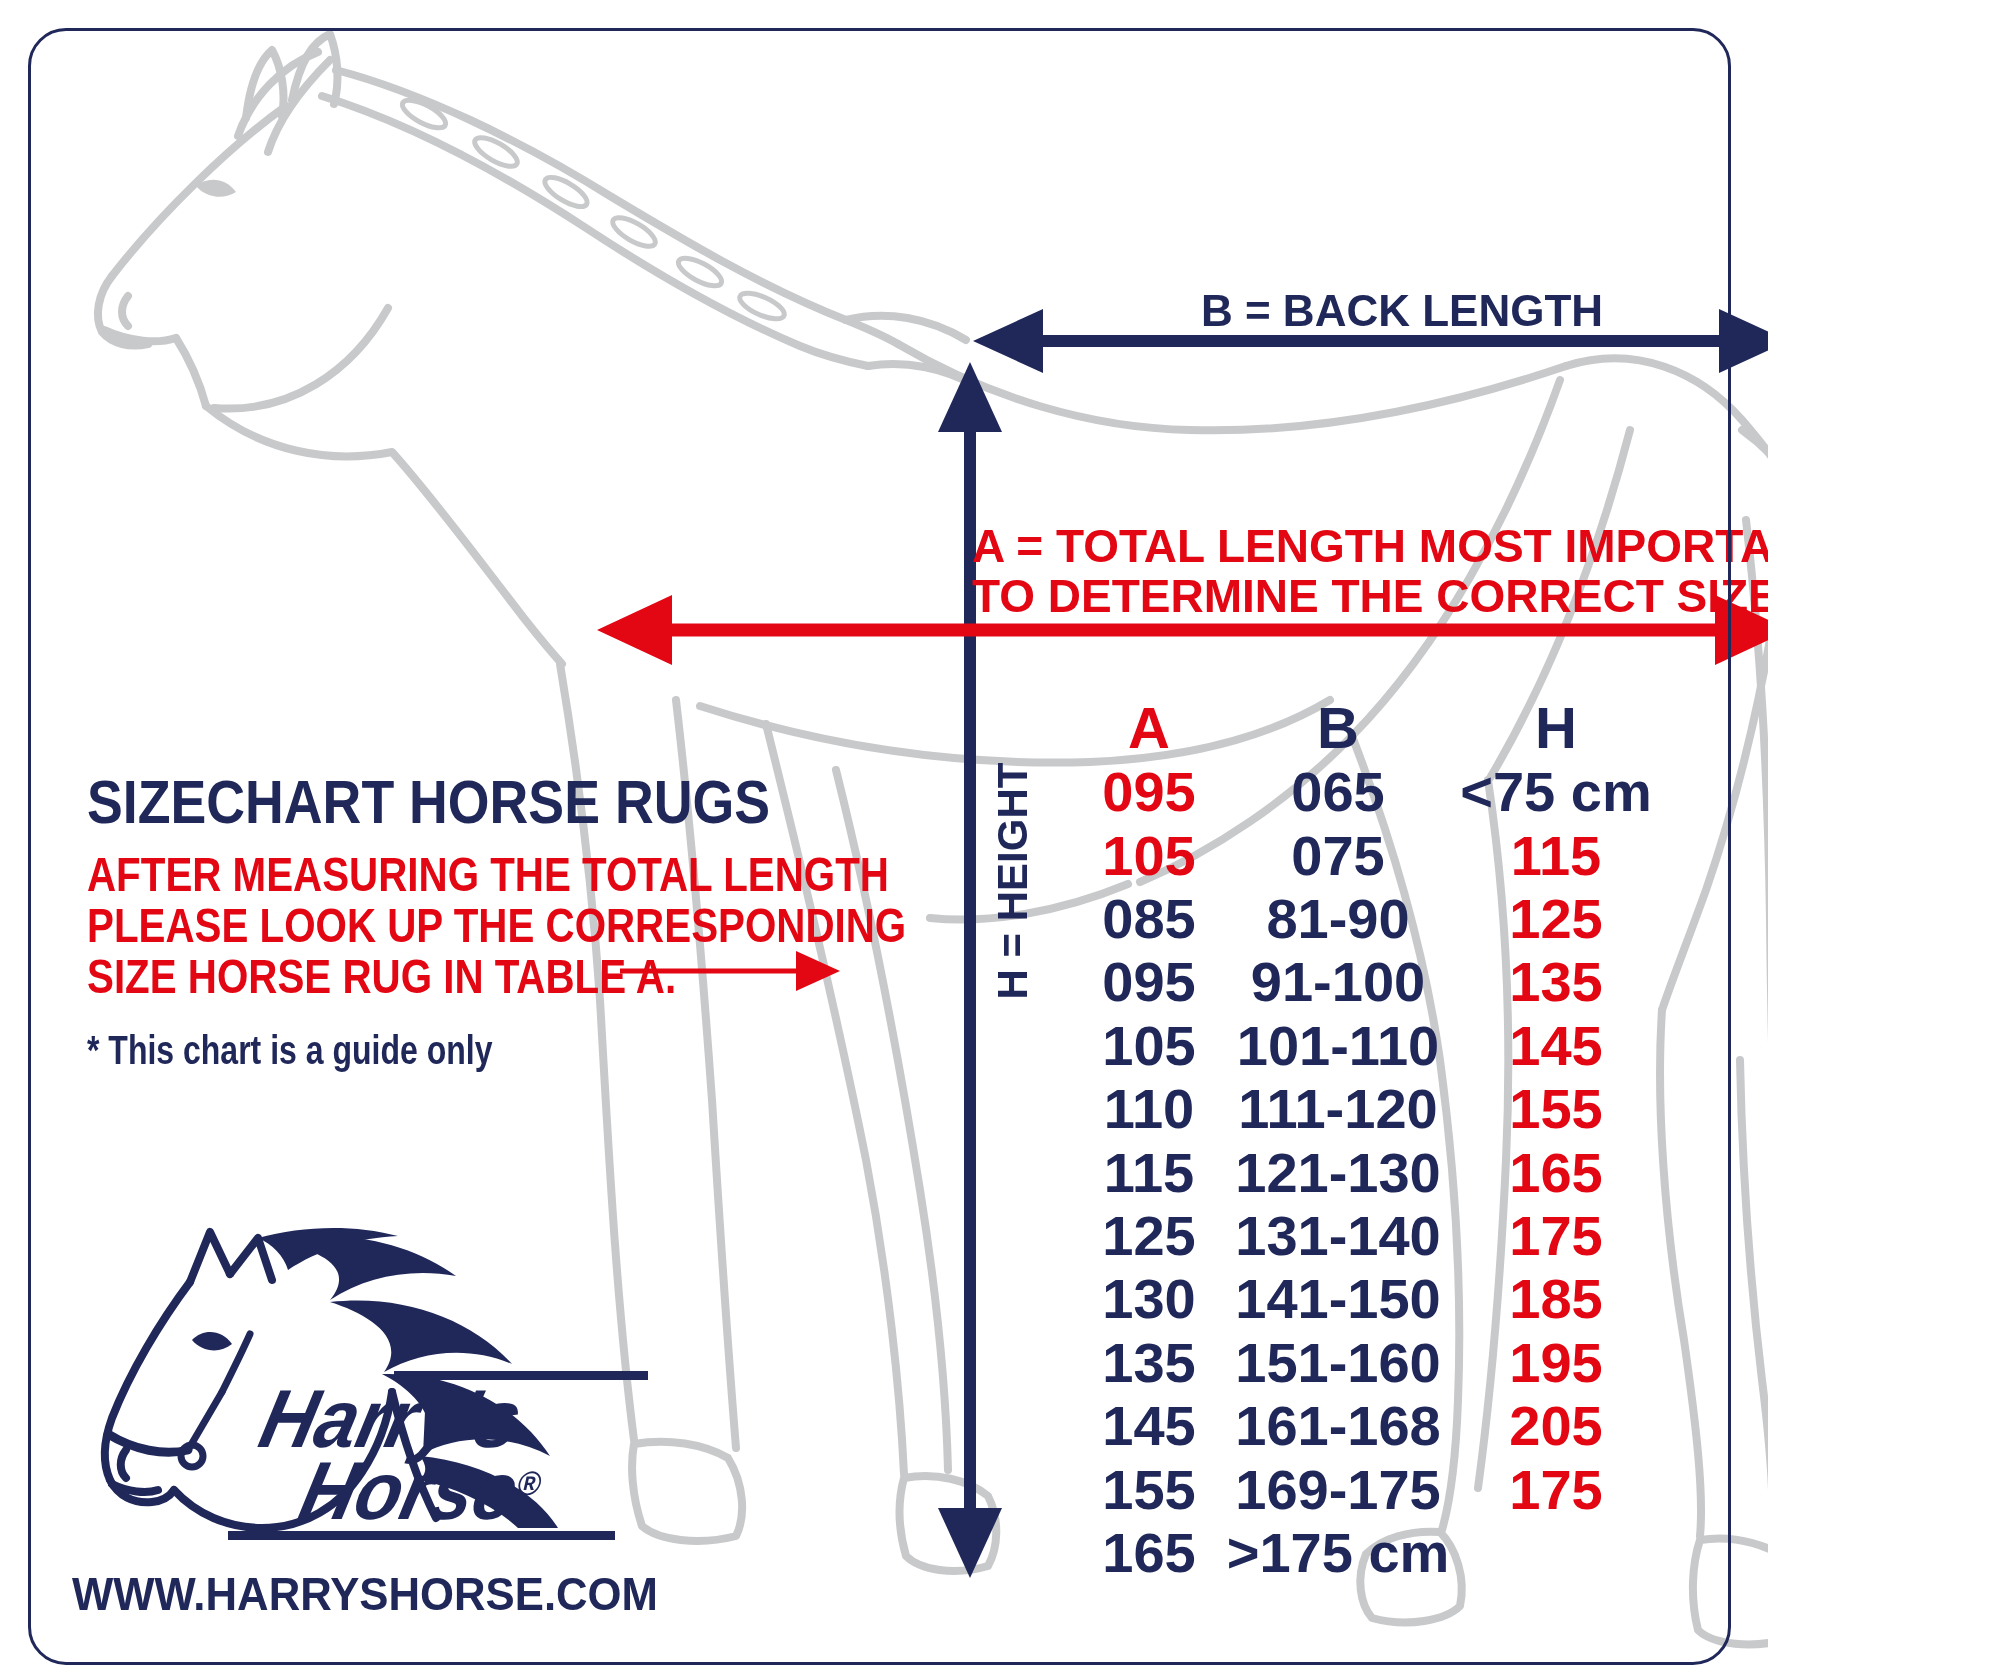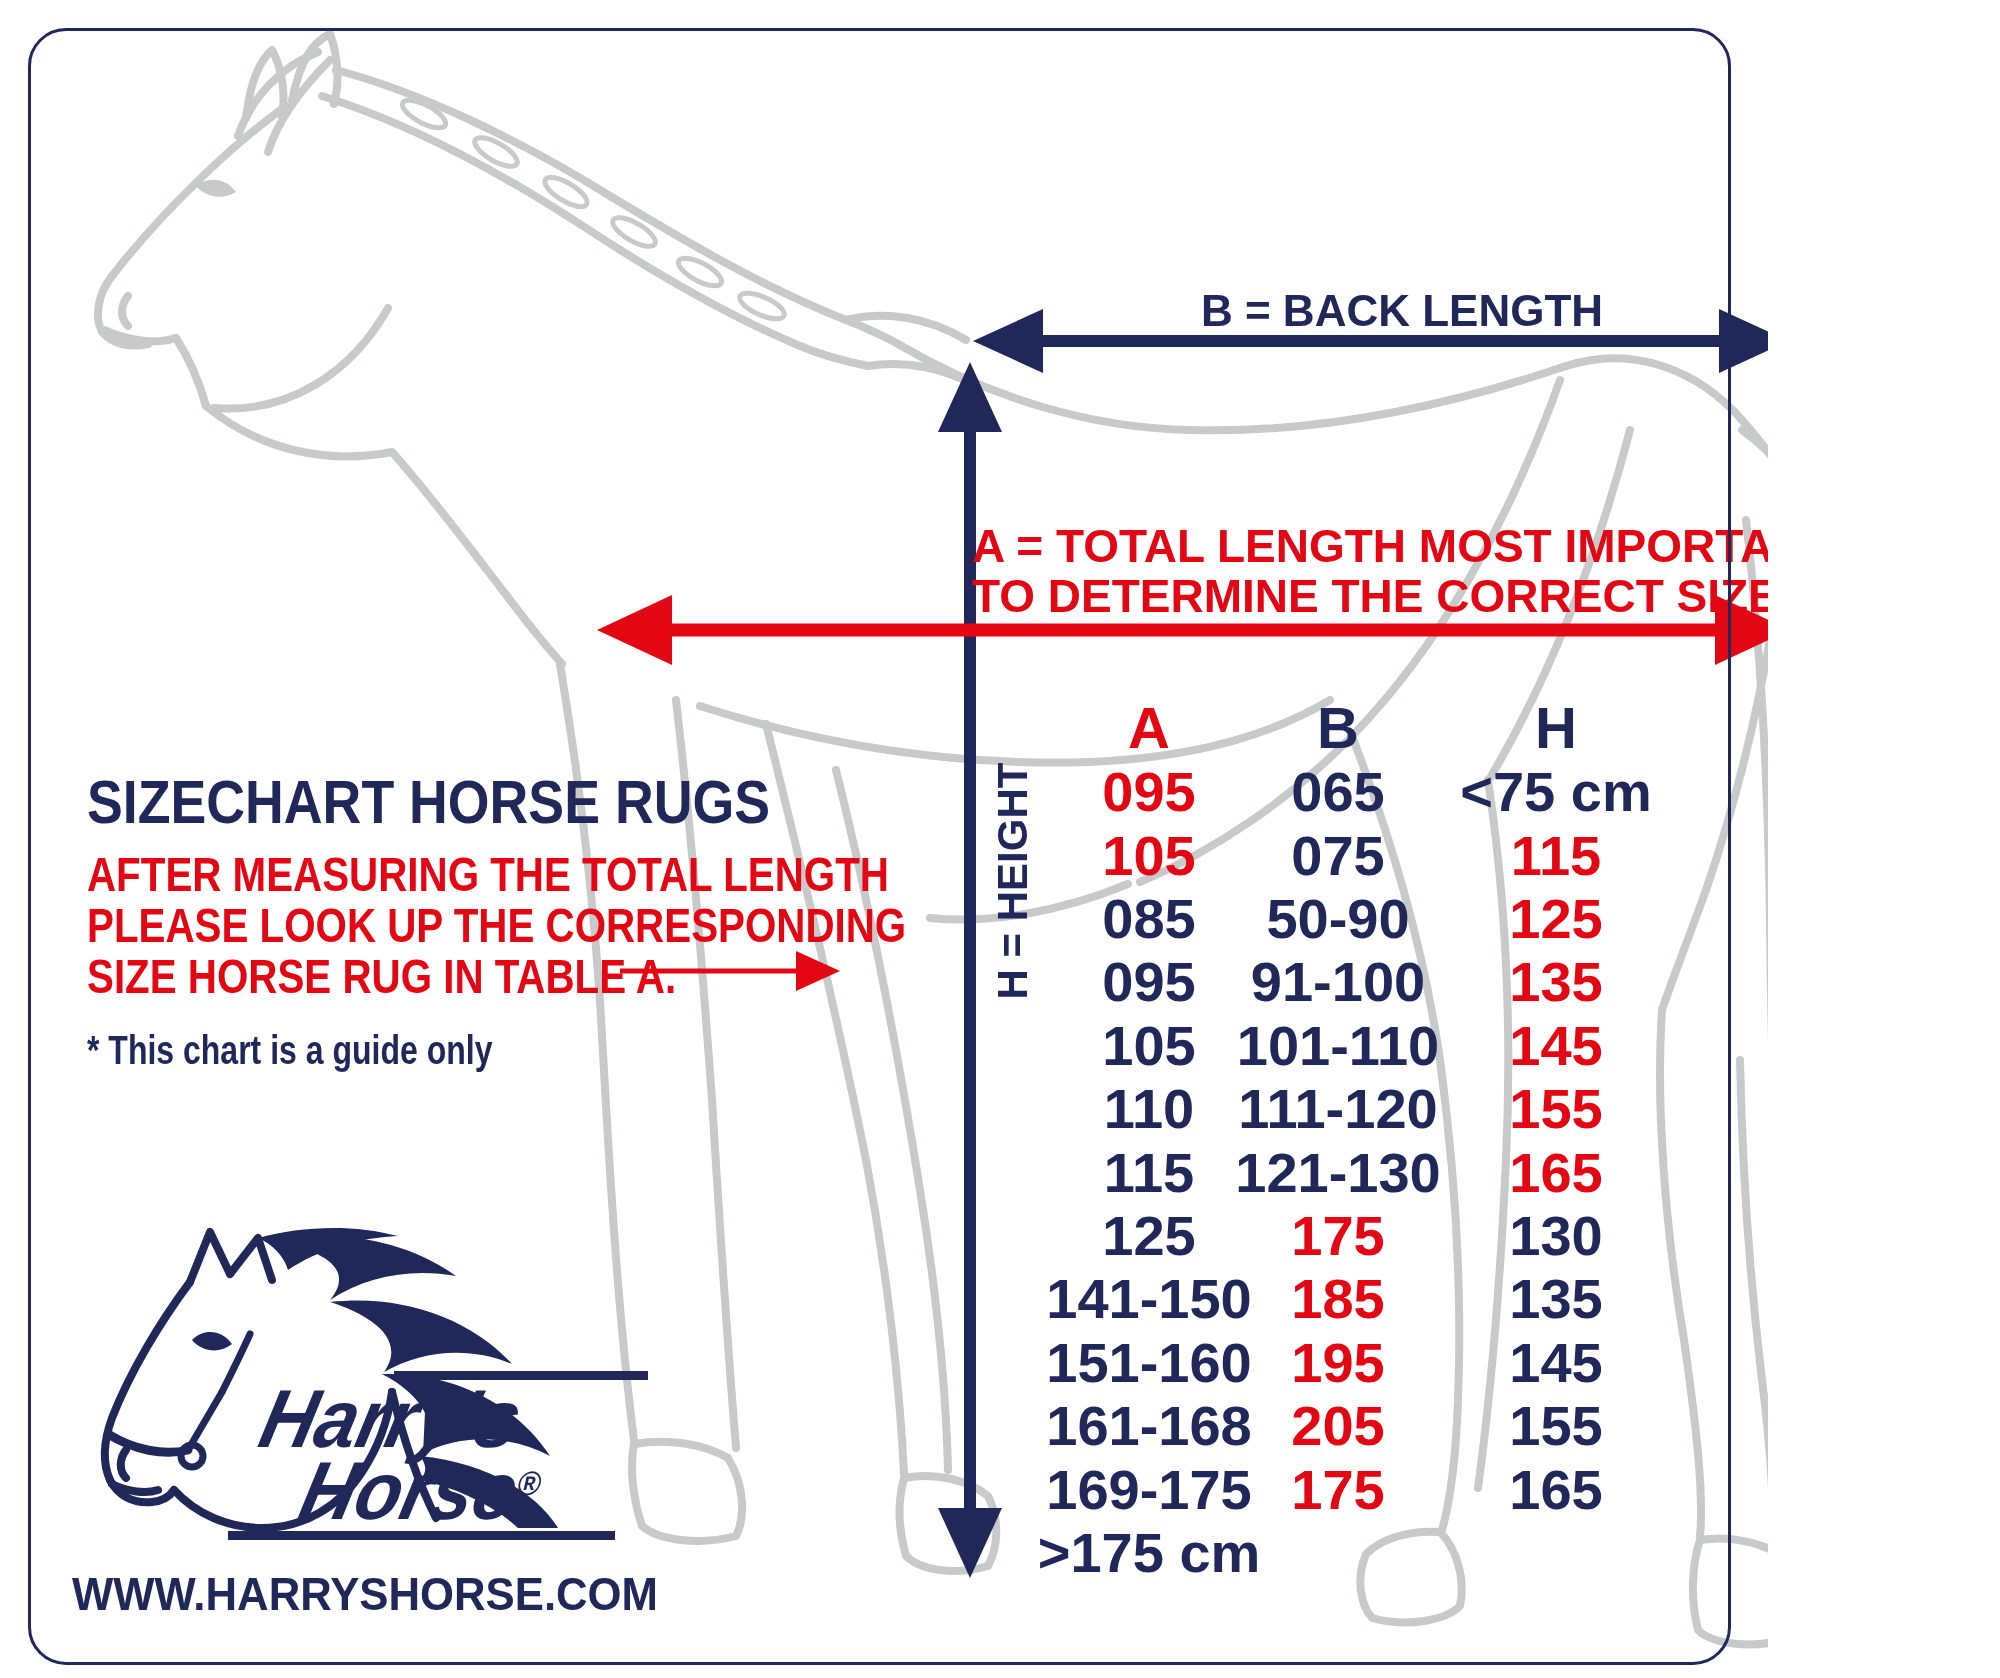--- a/index.html
+++ b/index.html
@@ -192,35 +192,36 @@
       <div class="cell head col-a">A</div>
       <div class="cell head col-b">B</div>
       <div class="cell head col-h">H</div>
       <div class="cell col-a">095</div>
       <div class="cell col-b">065</div>
       <div class="cell col-h">&lt;75 cm</div>
       <div class="cell col-a">105</div>
       <div class="cell col-b">075</div>
       <div class="cell col-a">115</div>
       <div class="cell col-b">085</div>
-      <div class="cell col-h">50-90</div>
+      <div class="cell col-h">81-90</div>
       <div class="cell col-a">125</div>
       <div class="cell col-b">095</div>
       <div class="cell col-h">91-100</div>
       <div class="cell col-a">135</div>
       <div class="cell col-b">105</div>
       <div class="cell col-h">101-110</div>
       <div class="cell col-a">145</div>
       <div class="cell col-b">110</div>
       <div class="cell col-h">111-120</div>
       <div class="cell col-a">155</div>
       <div class="cell col-b">115</div>
       <div class="cell col-h">121-130</div>
       <div class="cell col-a">165</div>
       <div class="cell col-b">125</div>
+      <div class="cell col-h">131-140</div>
       <div class="cell col-a">175</div>
       <div class="cell col-b">130</div>
       <div class="cell col-h">141-150</div>
       <div class="cell col-a">185</div>
       <div class="cell col-b">135</div>
       <div class="cell col-h">151-160</div>
       <div class="cell col-a">195</div>
       <div class="cell col-b">145</div>
       <div class="cell col-h">161-168</div>
       <div class="cell col-a">205</div>

